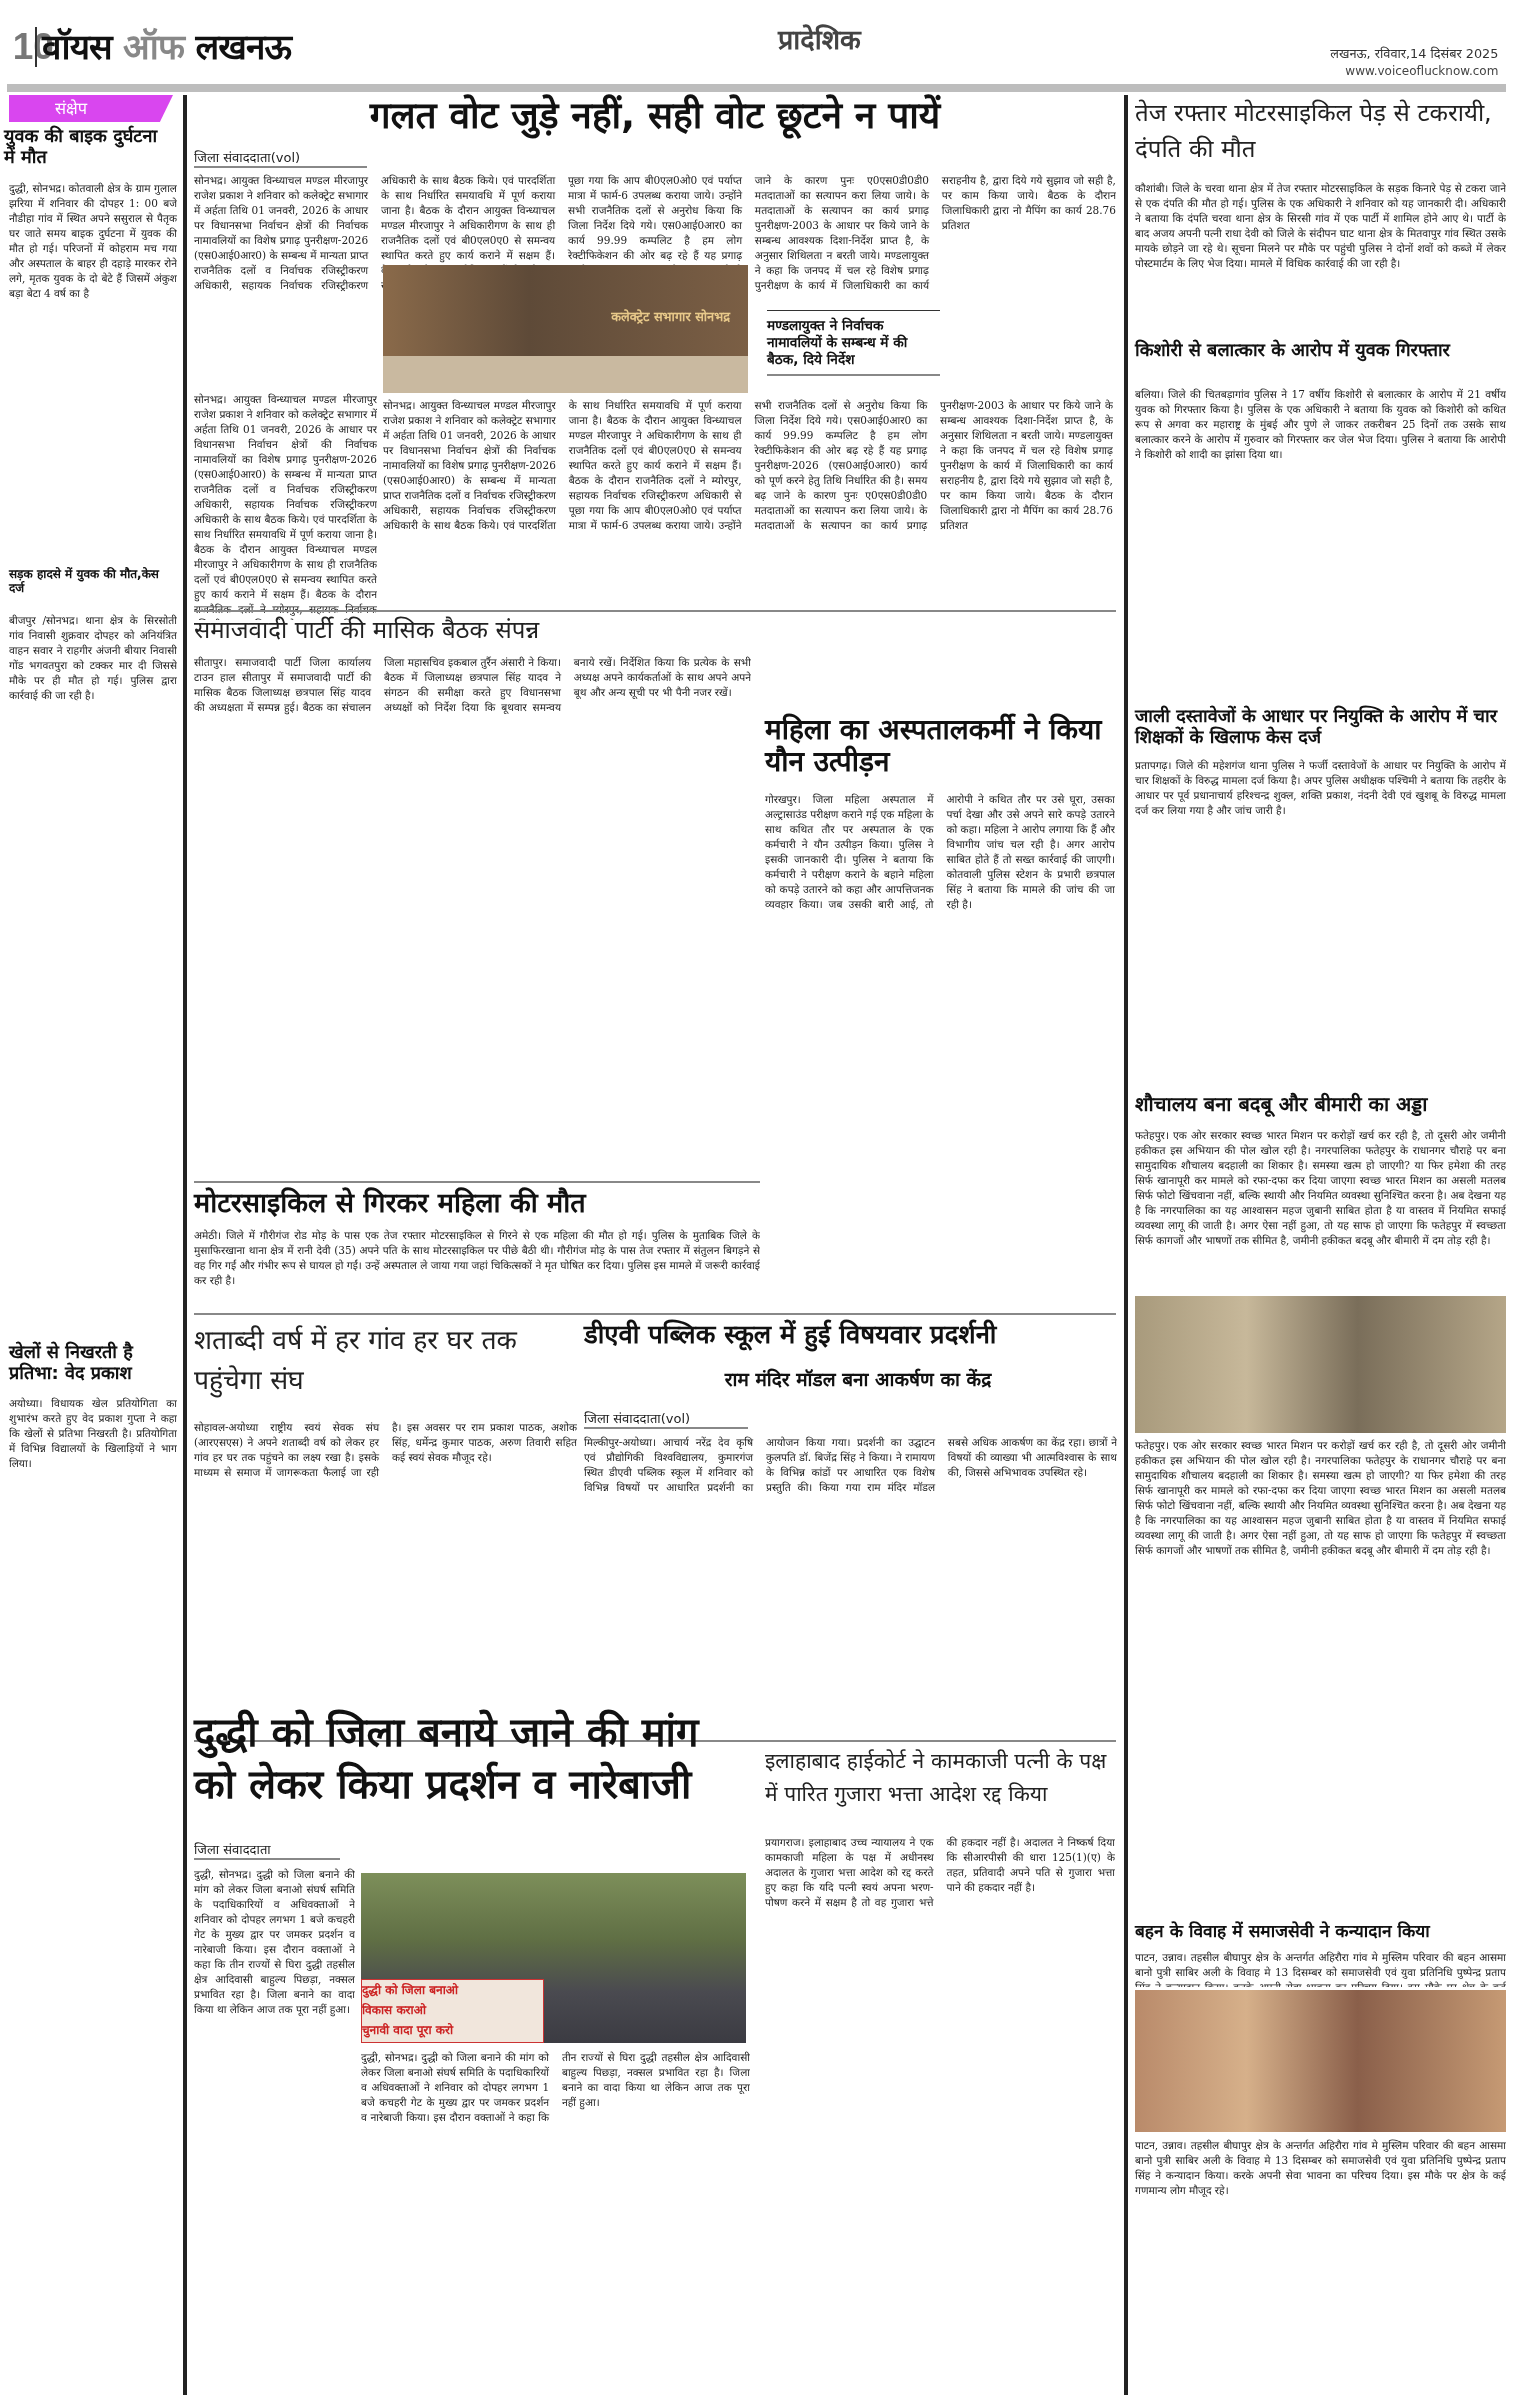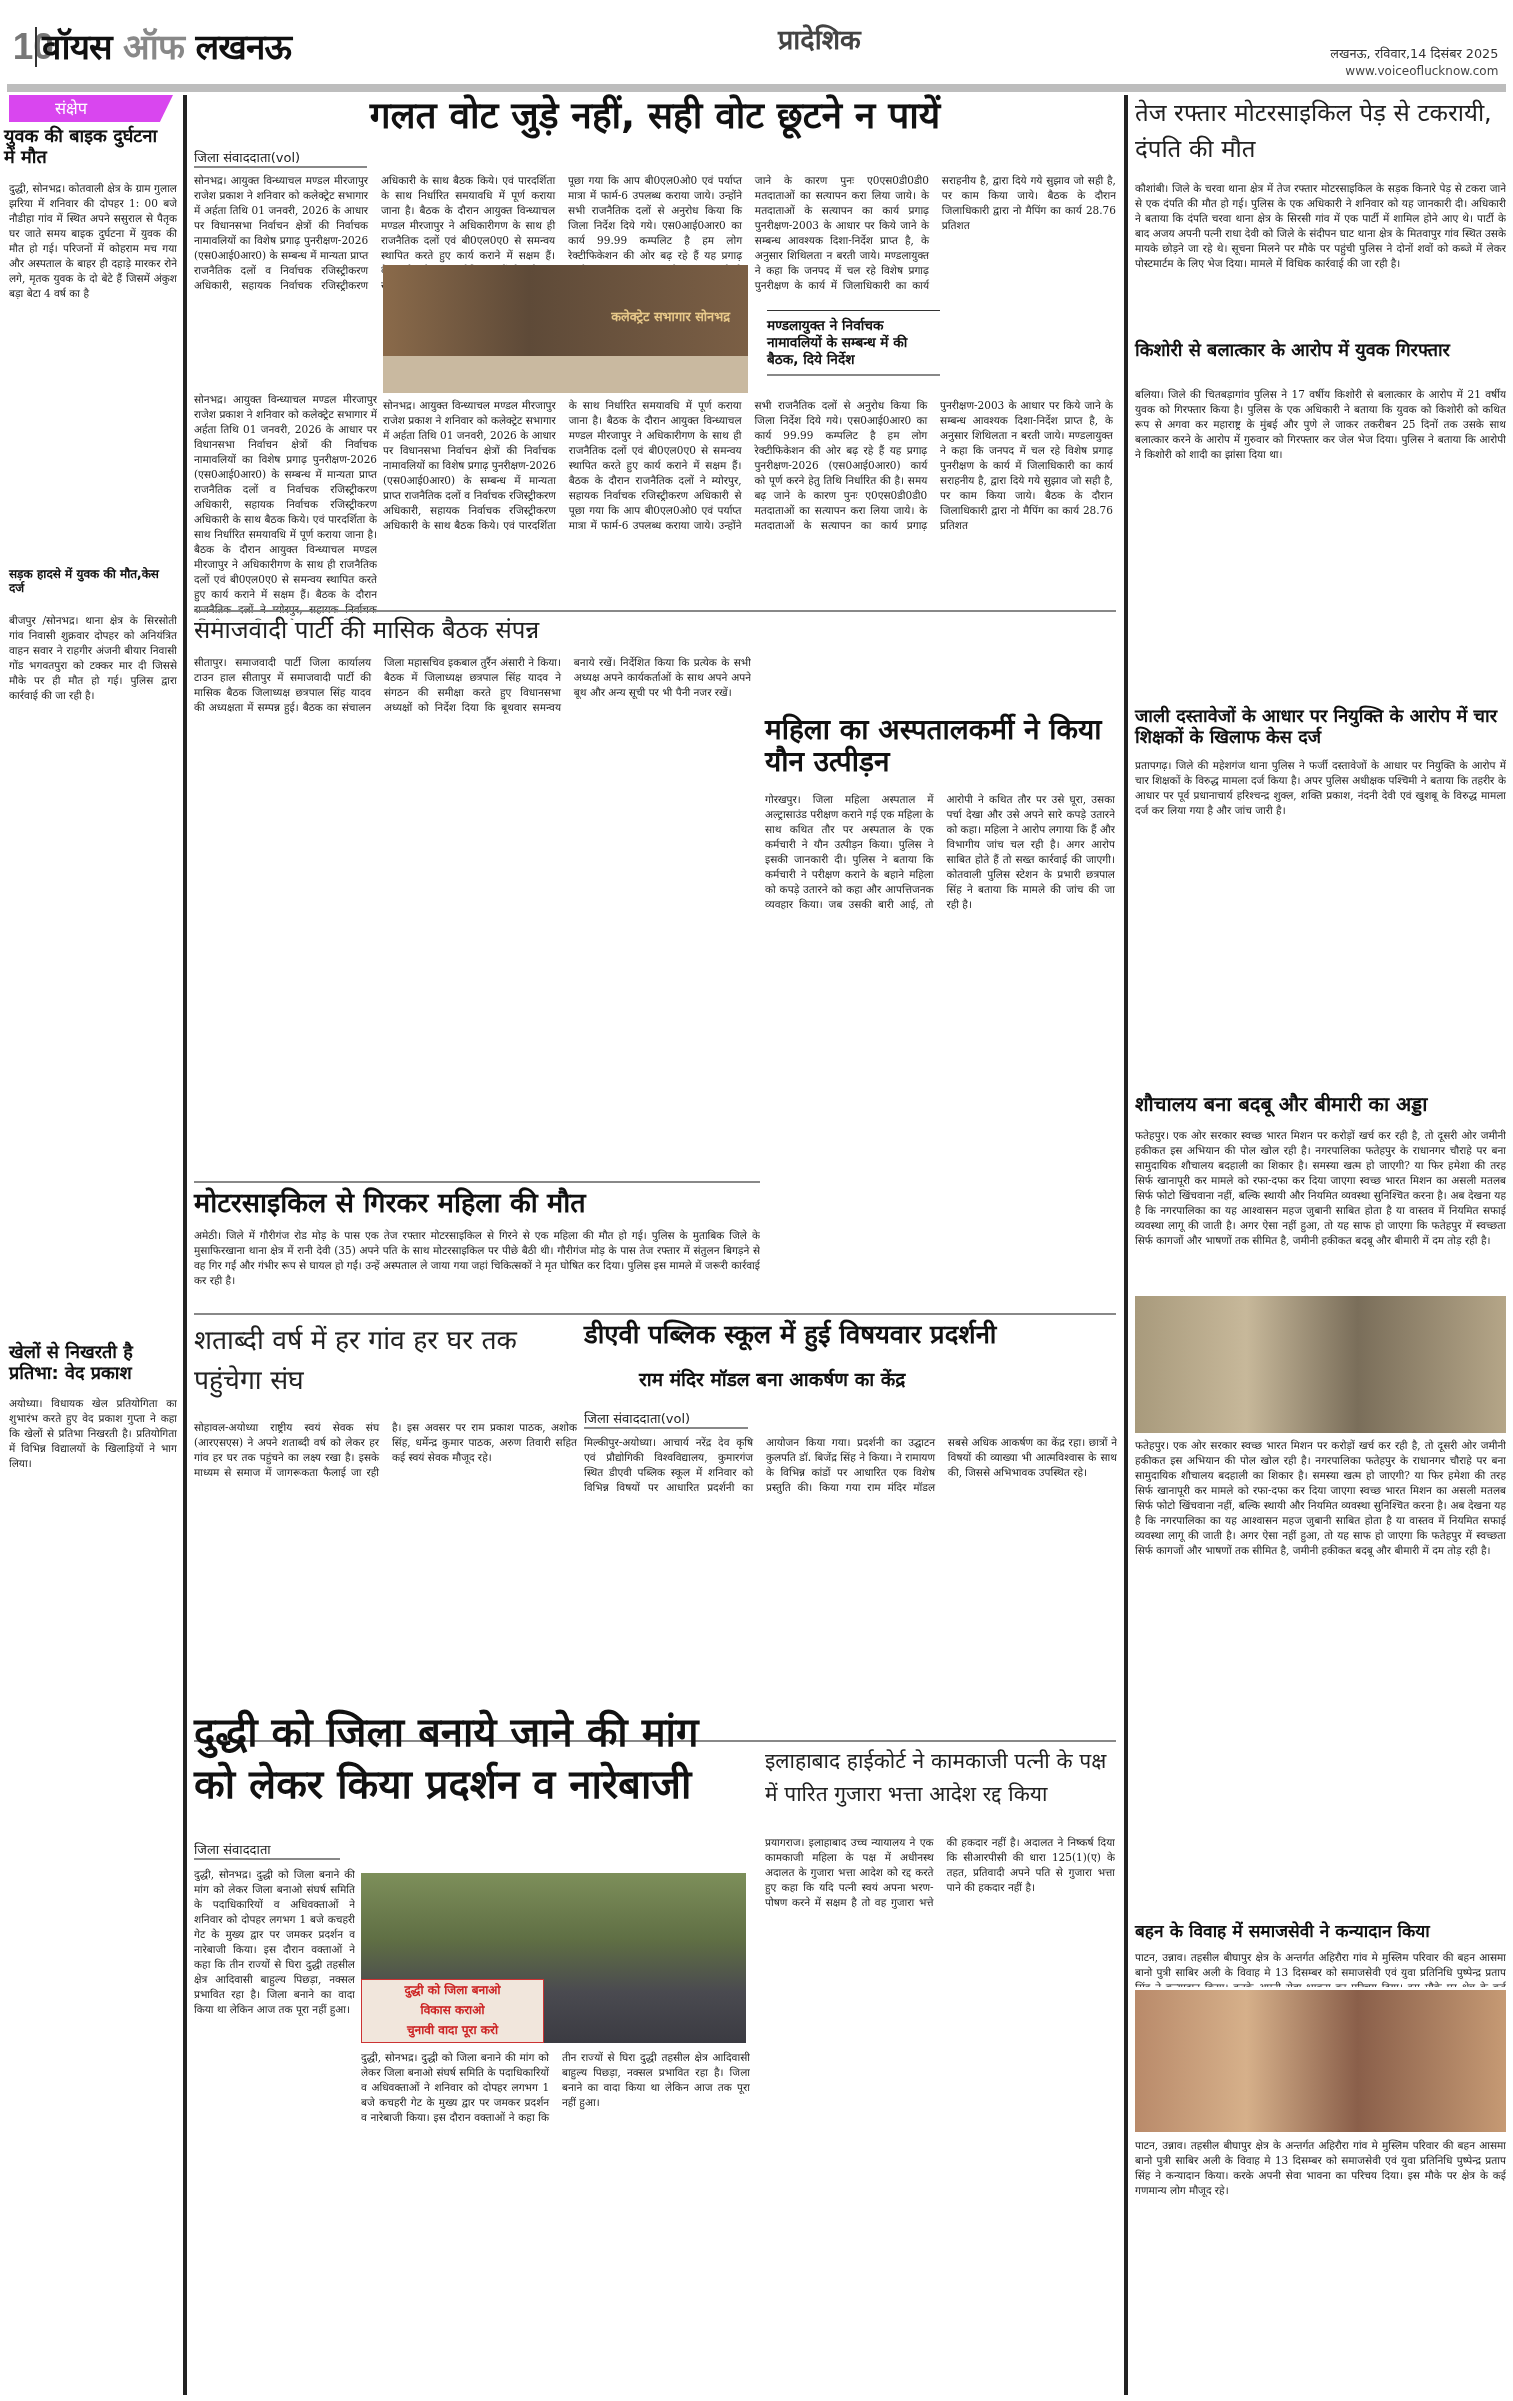--- a/index.html
+++ b/index.html
@@ -75,31 +75,31 @@
 
 <div class="abs hd" style="left:194px;top:1187px;width:566px;font-size:27px">मोटरसाइकिल से गिरकर महिला की मौत</div>
 <div class="abs body" style="left:194px;top:1228px;width:566px;height:84px">अमेठी। जिले में गौरीगंज रोड मोड़ के पास एक तेज रफ्तार मोटरसाइकिल से गिरने से एक महिला की मौत हो गई। पुलिस के मुताबिक जिले के मुसाफिरखाना थाना क्षेत्र में रानी देवी (35) अपने पति के साथ मोटरसाइकिल पर पीछे बैठी थी। गौरीगंज मोड़ के पास तेज रफ्तार में संतुलन बिगड़ने से वह गिर गईं और गंभीर रूप से घायल हो गईं। उन्हें अस्पताल ले जाया गया जहां चिकित्सकों ने मृत घोषित कर दिया। पुलिस इस मामले में जरूरी कार्रवाई कर रही है।</div>
 
 <div class="abs hline" style="left:194px;top:1313px;width:922px"></div>
 
 <div class="abs hd-light" style="left:194px;top:1320px;width:383px;font-size:26.5px;line-height:1.5">शताब्दी वर्ष में हर गांव हर घर तक पहुंचेगा संघ</div>
 <div class="abs body" style="left:194px;top:1420px;width:383px;height:290px;column-count:2;column-gap:12.8px">सोहावल-अयोध्या राष्ट्रीय स्वयं सेवक संघ (आरएसएस) ने अपने शताब्दी वर्ष को लेकर हर गांव हर घर तक पहुंचने का लक्ष्य रखा है। इसके माध्यम से समाज में जागरूकता फैलाई जा रही है। इस अवसर पर राम प्रकाश पाठक, अशोक सिंह, धर्मेन्द्र कुमार पाठक, अरुण तिवारी सहित कई स्वयं सेवक मौजूद रहे।</div>
 
 <div class="abs hd" style="left:584px;top:1320px;width:537px;font-size:25.6px">डीएवी पब्लिक स्कूल में हुई विषयवार प्रदर्शनी</div>
-<div class="abs hd" style="left:639px;top:1369px;width:438px;font-size:19px;text-align:left">राम मंदिर मॉडल बना आकर्षण का केंद्र</div>
+<div class="abs hd" style="left:639px;top:1369px;width:438px;font-size:19px;text-align:center">राम मंदिर मॉडल बना आकर्षण का केंद्र</div>
 <div class="abs byline" style="left:584px;top:1409px;width:164px">जिला संवाददाता(vol)</div>
 <div class="abs body" style="left:584px;top:1435px;width:533px;height:290px;column-count:3;column-gap:12.8px">मिल्कीपुर-अयोध्या। आचार्य नरेंद्र देव कृषि एवं प्रौद्योगिकी विश्वविद्यालय, कुमारगंज स्थित डीएवी पब्लिक स्कूल में शनिवार को विभिन्न विषयों पर आधारित प्रदर्शनी का आयोजन किया गया। प्रदर्शनी का उद्घाटन कुलपति डॉ. बिजेंद्र सिंह ने किया। ने रामायण के विभिन्न कांडों पर आधारित एक विशेष प्रस्तुति की। किया गया राम मंदिर मॉडल सबसे अधिक आकर्षण का केंद्र रहा। छात्रों ने विषयों की व्याख्या भी आत्मविश्वास के साथ की, जिससे अभिभावक उपस्थित रहे।</div>
 
 <div class="abs hline" style="left:194px;top:1740px;width:922px"></div>
 
 <div class="abs hd" style="left:194px;top:1706px;width:557px;font-size:40px;line-height:1.3">दुद्धी को जिला बनाये जाने की मांग को लेकर किया प्रदर्शन व नारेबाजी</div>
 <div class="abs byline" style="left:194px;top:1840px;width:146px">जिला संवाददाता</div>
 <div class="abs body" style="left:194px;top:1867px;width:161px;height:524px">दुद्धी, सोनभद्र। दुद्धी को जिला बनाने की मांग को लेकर जिला बनाओ संघर्ष समिति के पदाधिकारियों व अधिवक्ताओं ने शनिवार को दोपहर लगभग 1 बजे कचहरी गेट के मुख्य द्वार पर जमकर प्रदर्शन व नारेबाजी किया। इस दौरान वक्ताओं ने कहा कि तीन राज्यों से घिरा दुद्धी तहसील क्षेत्र आदिवासी बाहुल्य पिछड़ा, नक्सल प्रभावित रहा है। जिला बनाने का वादा किया था लेकिन आज तक पूरा नहीं हुआ।</div>
 <div class="abs photo" style="left:361px;top:1873px;width:385px;height:170px;background:linear-gradient(180deg,#7d8f5a 0%,#5f6e44 40%,#4a4a50 70%,#3b3b42 100%)">
-  <div style="position:absolute;left:0;bottom:0;width:183px;height:64px;background:#f1e6dc;border:1.8px solid #c33;color:#c22;font-size:12px;font-weight:bold;text-align:center;line-height:20px">
+  <div style="position:absolute;left:0;bottom:0;width:183px;height:64px;background:#f1e6dc;border:1.8px solid #c33;color:#c22;font-size:12px;font-weight:bold;text-align:left;line-height:20px">
     <div>दुद्धी को जिला बनाओ</div>
     <div>विकास कराओ</div>
     <div>चुनावी वादा पूरा करो</div>
   </div>
 </div>
 <div class="abs body" style="left:361px;top:2050px;width:389px;height:341px;column-count:2;column-gap:12.8px">दुद्धी, सोनभद्र। दुद्धी को जिला बनाने की मांग को लेकर जिला बनाओ संघर्ष समिति के पदाधिकारियों व अधिवक्ताओं ने शनिवार को दोपहर लगभग 1 बजे कचहरी गेट के मुख्य द्वार पर जमकर प्रदर्शन व नारेबाजी किया। इस दौरान वक्ताओं ने कहा कि तीन राज्यों से घिरा दुद्धी तहसील क्षेत्र आदिवासी बाहुल्य पिछड़ा, नक्सल प्रभावित रहा है। जिला बनाने का वादा किया था लेकिन आज तक पूरा नहीं हुआ।</div>
 
 <div class="abs hd-light" style="left:765px;top:1745px;width:356px;font-size:21px;line-height:1.55">इलाहाबाद हाईकोर्ट ने कामकाजी पत्नी के पक्ष में पारित गुजारा भत्ता आदेश रद्द किया</div>
 <div class="abs body" style="left:765px;top:1835px;width:350px;height:557px;column-count:2;column-gap:12.8px">प्रयागराज। इलाहाबाद उच्च न्यायालय ने एक कामकाजी महिला के पक्ष में अधीनस्थ अदालत के गुजारा भत्ता आदेश को रद्द करते हुए कहा कि यदि पत्नी स्वयं अपना भरण-पोषण करने में सक्षम है तो वह गुजारा भत्ते की हकदार नहीं है। अदालत ने निष्कर्ष दिया कि सीआरपीसी की धारा 125(1)(ए) के तहत, प्रतिवादी अपने पति से गुजारा भत्ता पाने की हकदार नहीं है।</div>
 

